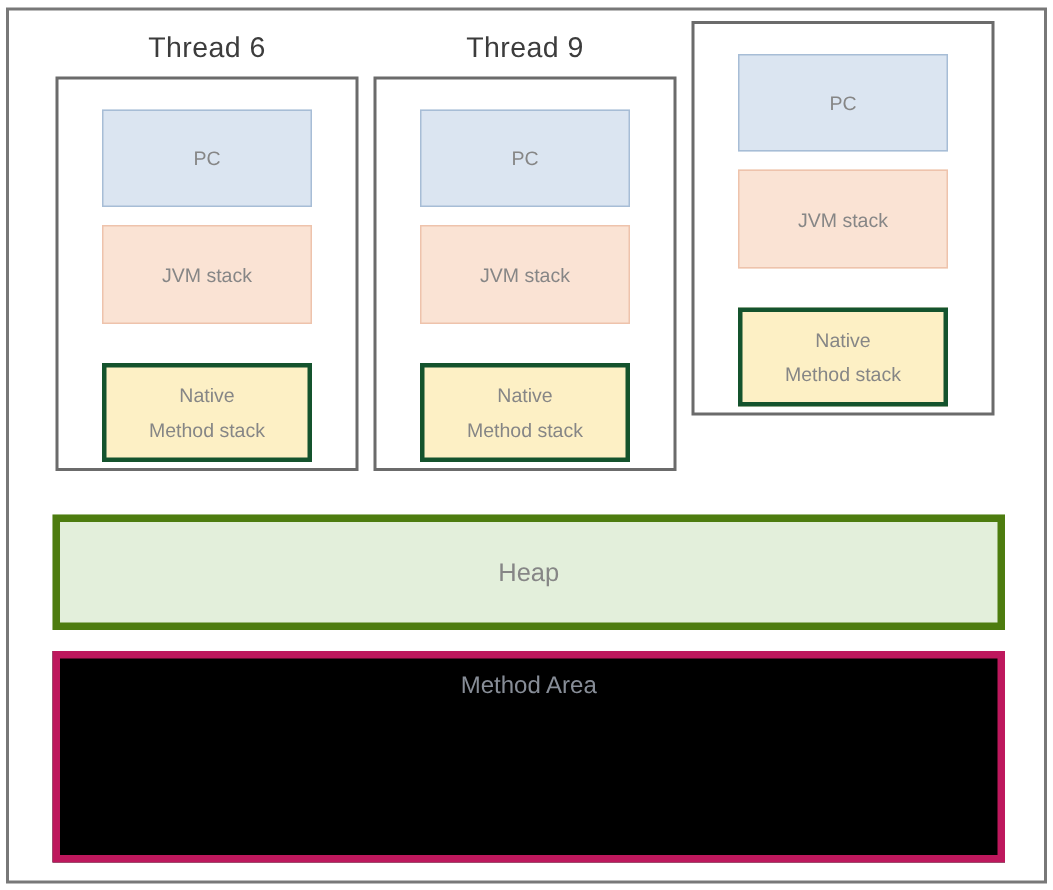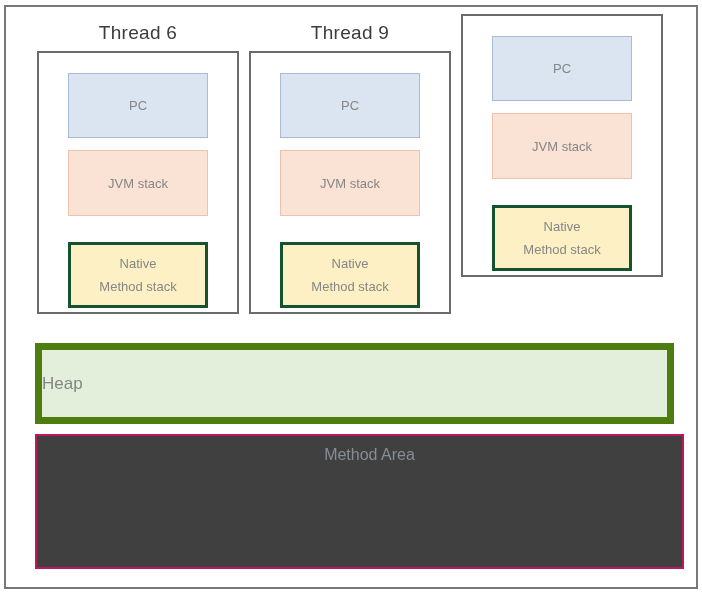--- a/index.html
+++ b/index.html
@@ -84,36 +84,35 @@
     border: 3px solid #14532d;
     line-height: 23px;
   }
   .heap {
     position: absolute;
     left: 29px;
     top: 336px;
     width: 625px;
     height: 67px;
     background: #e3efdb;
-    border: 7px solid #4d7c0f;
+    border: 5px solid #4d7c0f;
     display: flex;
     align-items: center;
-    justify-content: flex-start;
+    justify-content: center;
     font-size: 17px;
     color: #868686;
   }
   .method-area {
     position: absolute;
     left: 29px;
     top: 427px;
     width: 625px;
     height: 131px;
-    background: #404040;
-    border: 2px solid #be185d;
-    padding-left: 20px;
+    background: #000000;
+    border: 5px solid #be185d;
   }
   .ma-label {
     text-align: center;
     margin-top: 10px;
     font-size: 16px;
     color: #878d97;
   }
   .rcp {
     position: absolute;
     left: 27px;

